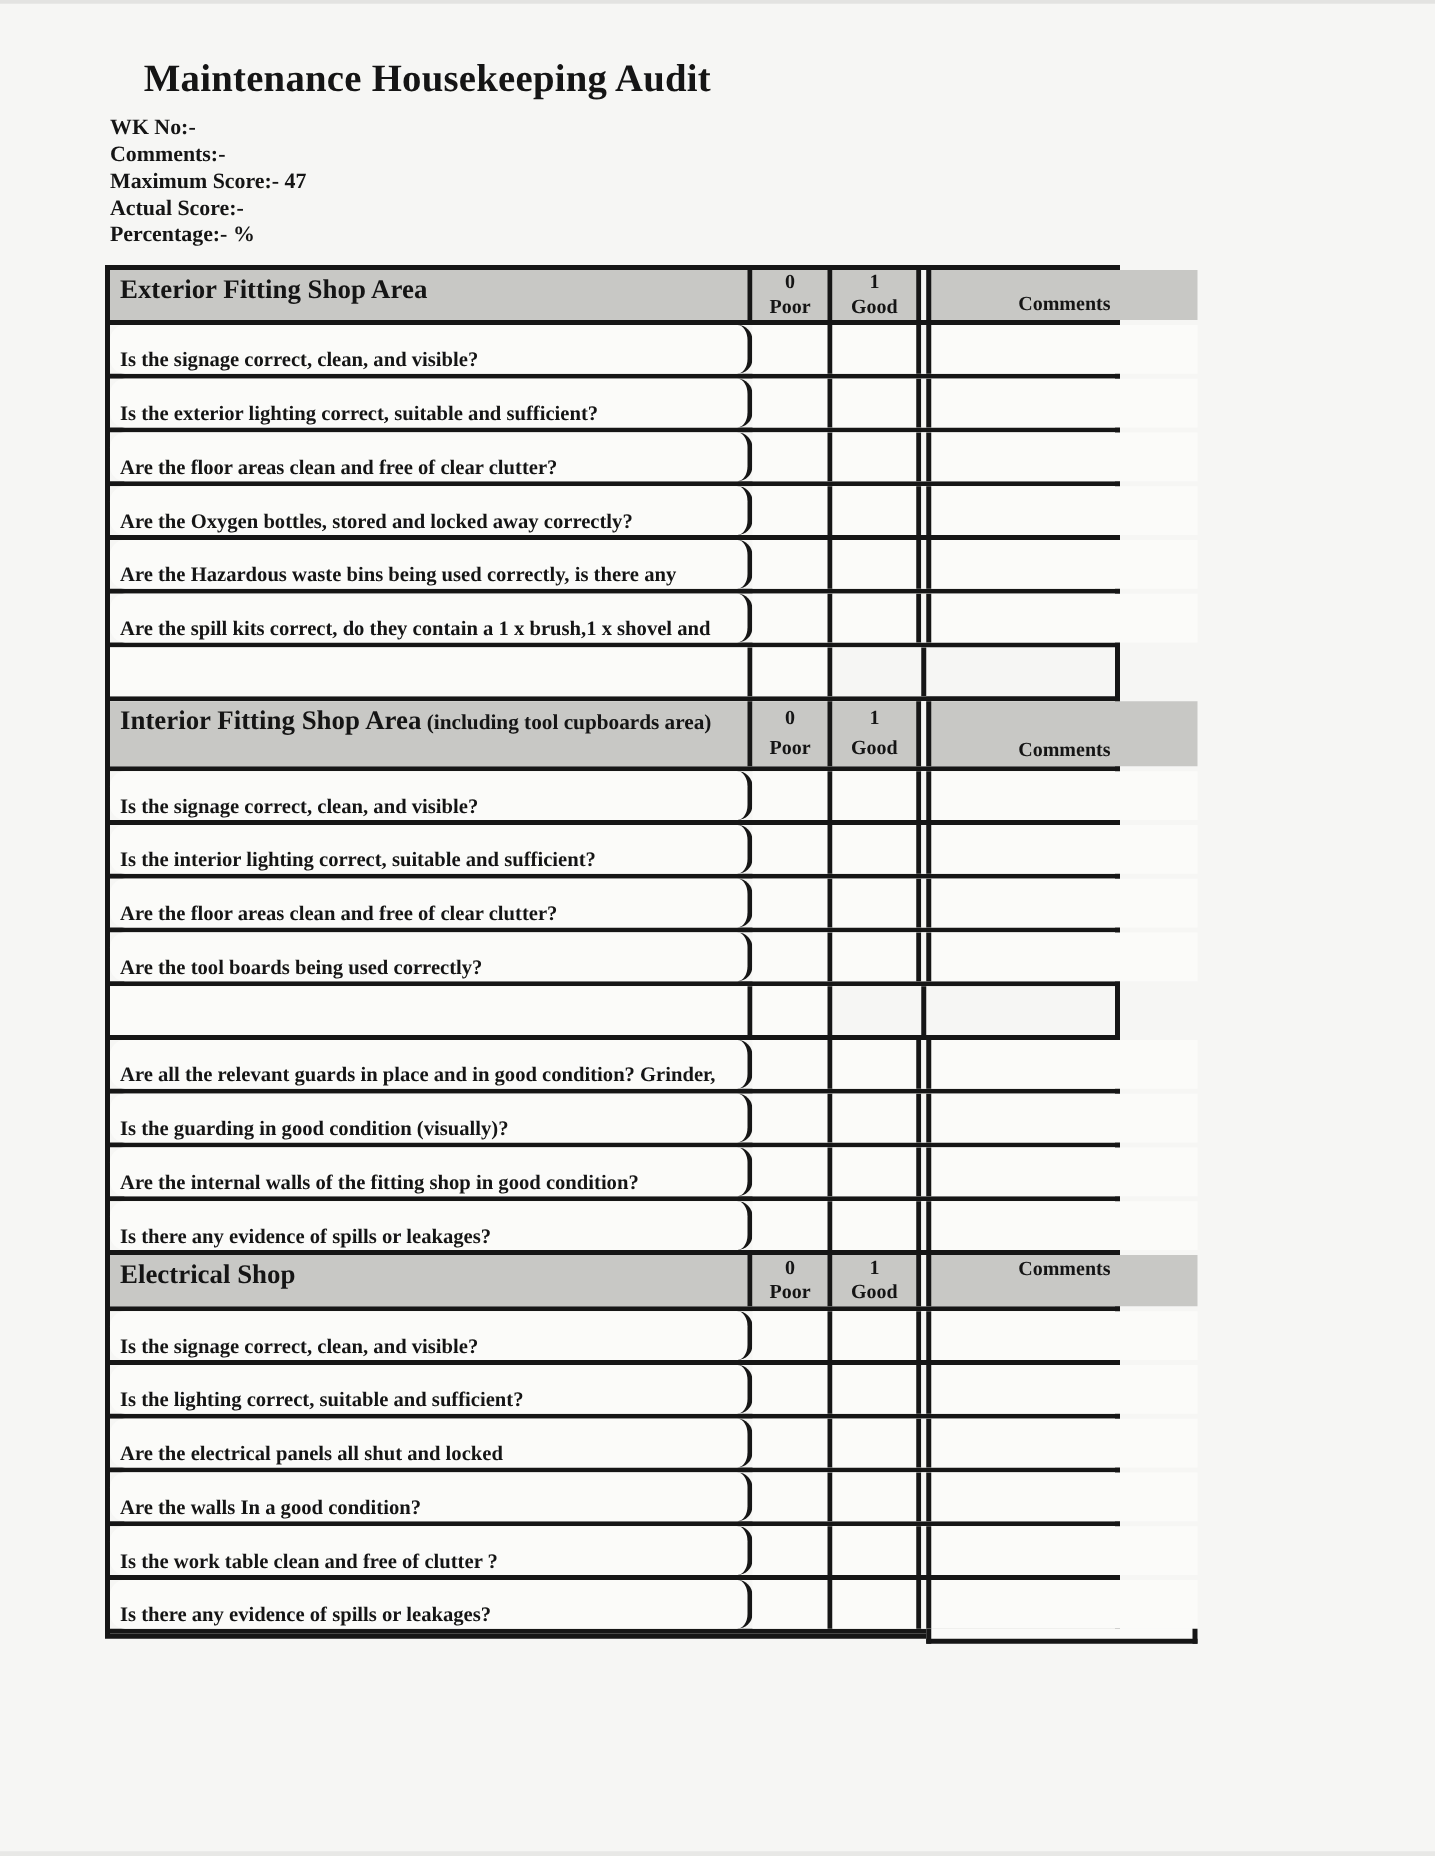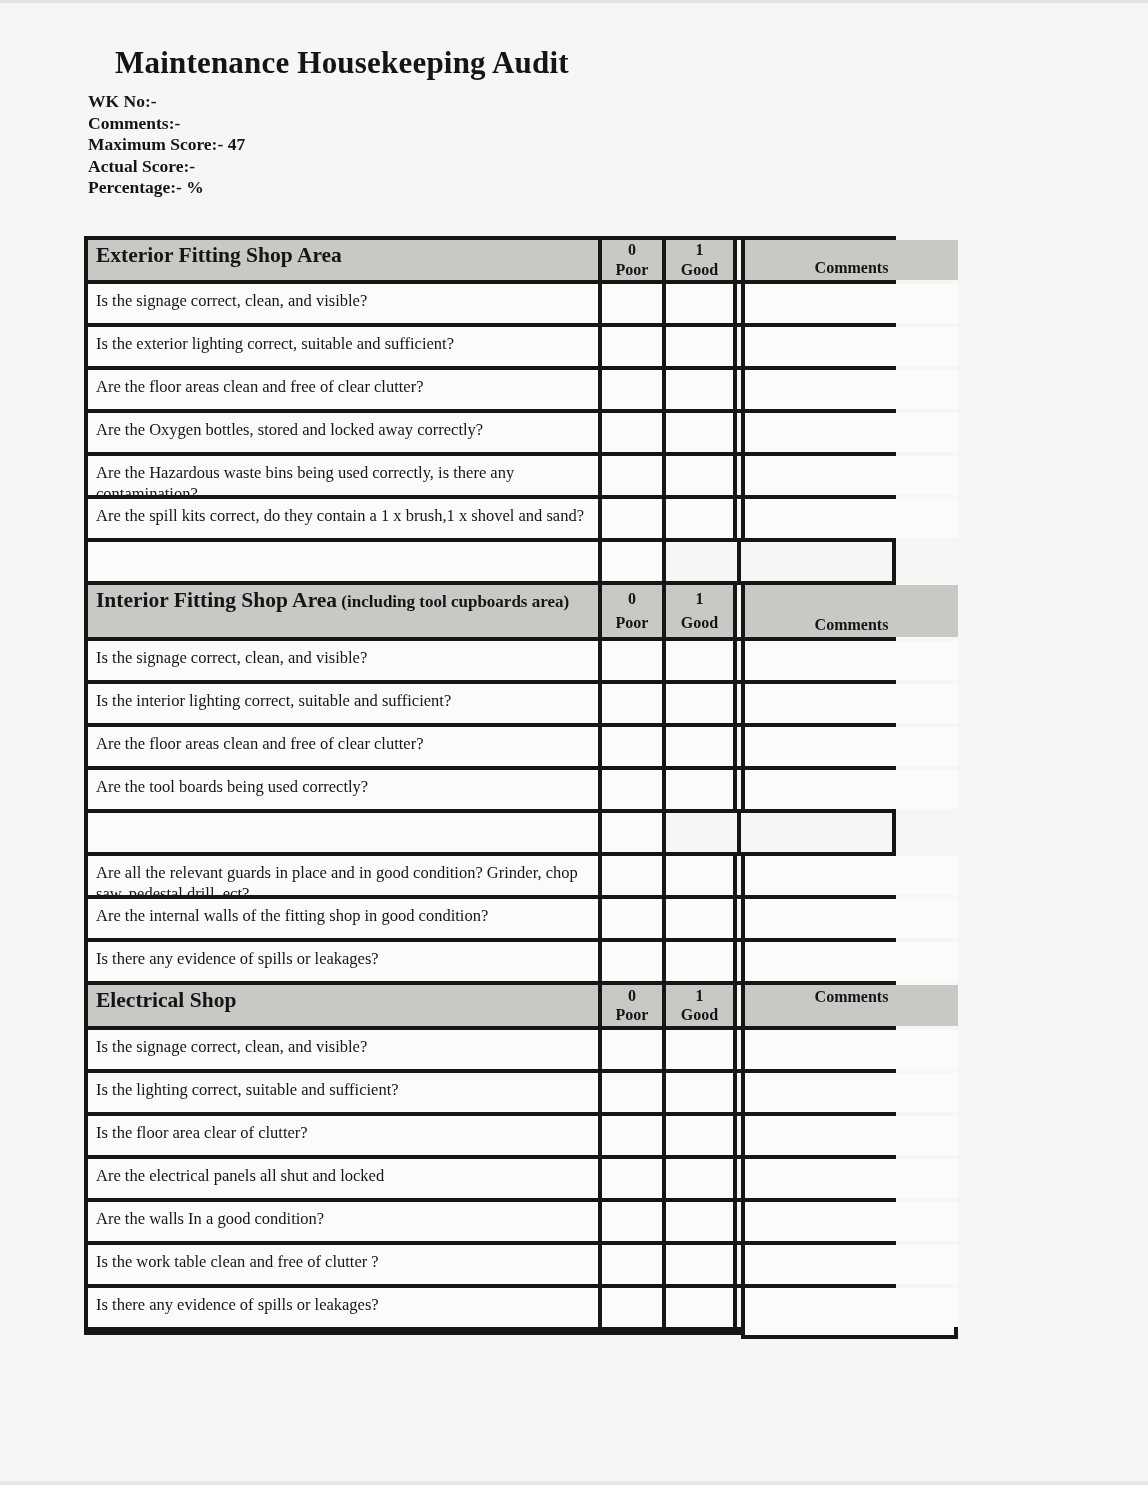--- a/index.html
+++ b/index.html
@@ -24,21 +24,21 @@
   .doc-title{
     position:absolute;left:104px;top:34px;margin:11px;
     font-size:31px;font-weight:bold;letter-spacing:.2px;
   }
   .meta{
     position:absolute;left:88px;top:91px;
     font-size:17.5px;font-weight:bold;line-height:21.5px;
   }
 
   .audit-table{
-    position:absolute;left:84px;top:236px;width:812px;
+    position:absolute;left:84px;top:212px;width:812px;
     border:4px solid var(--border);
     box-sizing:border-box;
     background:var(--cell-bg);
   }
   .row{
     display:grid;
     grid-template-columns:514px 64px 71px 4px 217px;
     border-bottom:4px solid var(--border);
     box-sizing:border-box;
     background:var(--page-bg);
@@ -67,21 +67,21 @@
   .hdr-comments{
     display:flex;justify-content:center;align-items:flex-end;
     padding-bottom:3px;
     font-size:16px;font-weight:bold;
   }
   .comments-top .hdr-comments{align-items:flex-start;padding-top:3px;padding-bottom:0;}
 
   
   .q-row{height:43px;}
   .q-row .q-cell{
-    font-size:16.5px;font-weight:normal;line-height:21px;padding-top:6px;
+    font-size:16.5px;font-weight:bold;line-height:21px;padding-top:17px;border-radius:12px;
   }
 
   
   .comments-tail{
     position:absolute;left:653px;bottom:-8px;width:217px;height:12px;
     background:var(--cell-bg);
     border:4px solid var(--border);border-top:none;
     box-sizing:border-box;
   }
 </style>
@@ -215,20 +215,27 @@
       <div class="cell comments-cell"></div>
     </div>
     <div class="row q-row">
       <div class="cell q-cell">Are all the relevant guards in place and in good condition? Grinder, chop saw, pedestal drill, ect?</div>
       <div class="cell score-cell"></div>
       <div class="cell score-cell"></div>
       <div class="cell spacer"></div>
       <div class="cell comments-cell"></div>
     </div>
     <div class="row q-row">
+      <div class="cell q-cell">Is the guarding in good condition (visually)?</div>
+      <div class="cell score-cell"></div>
+      <div class="cell score-cell"></div>
+      <div class="cell spacer"></div>
+      <div class="cell comments-cell"></div>
+    </div>
+    <div class="row q-row">
       <div class="cell q-cell">Are the internal walls of the fitting shop in good condition?</div>
       <div class="cell score-cell"></div>
       <div class="cell score-cell"></div>
       <div class="cell spacer"></div>
       <div class="cell comments-cell"></div>
     </div>
     <div class="row q-row">
       <div class="cell q-cell">Is there any evidence of spills or leakages?</div>
       <div class="cell score-cell"></div>
       <div class="cell score-cell"></div>
@@ -258,27 +265,20 @@
       <div class="cell comments-cell"></div>
     </div>
     <div class="row q-row">
       <div class="cell q-cell">Is the lighting correct, suitable and sufficient?</div>
       <div class="cell score-cell"></div>
       <div class="cell score-cell"></div>
       <div class="cell spacer"></div>
       <div class="cell comments-cell"></div>
     </div>
     <div class="row q-row">
-      <div class="cell q-cell">Is the floor area clear of clutter?</div>
-      <div class="cell score-cell"></div>
-      <div class="cell score-cell"></div>
-      <div class="cell spacer"></div>
-      <div class="cell comments-cell"></div>
-    </div>
-    <div class="row q-row">
       <div class="cell q-cell">Are the electrical panels all shut and locked</div>
       <div class="cell score-cell"></div>
       <div class="cell score-cell"></div>
       <div class="cell spacer"></div>
       <div class="cell comments-cell"></div>
     </div>
     <div class="row q-row">
       <div class="cell q-cell">Are the walls In a good condition?</div>
       <div class="cell score-cell"></div>
       <div class="cell score-cell"></div>

